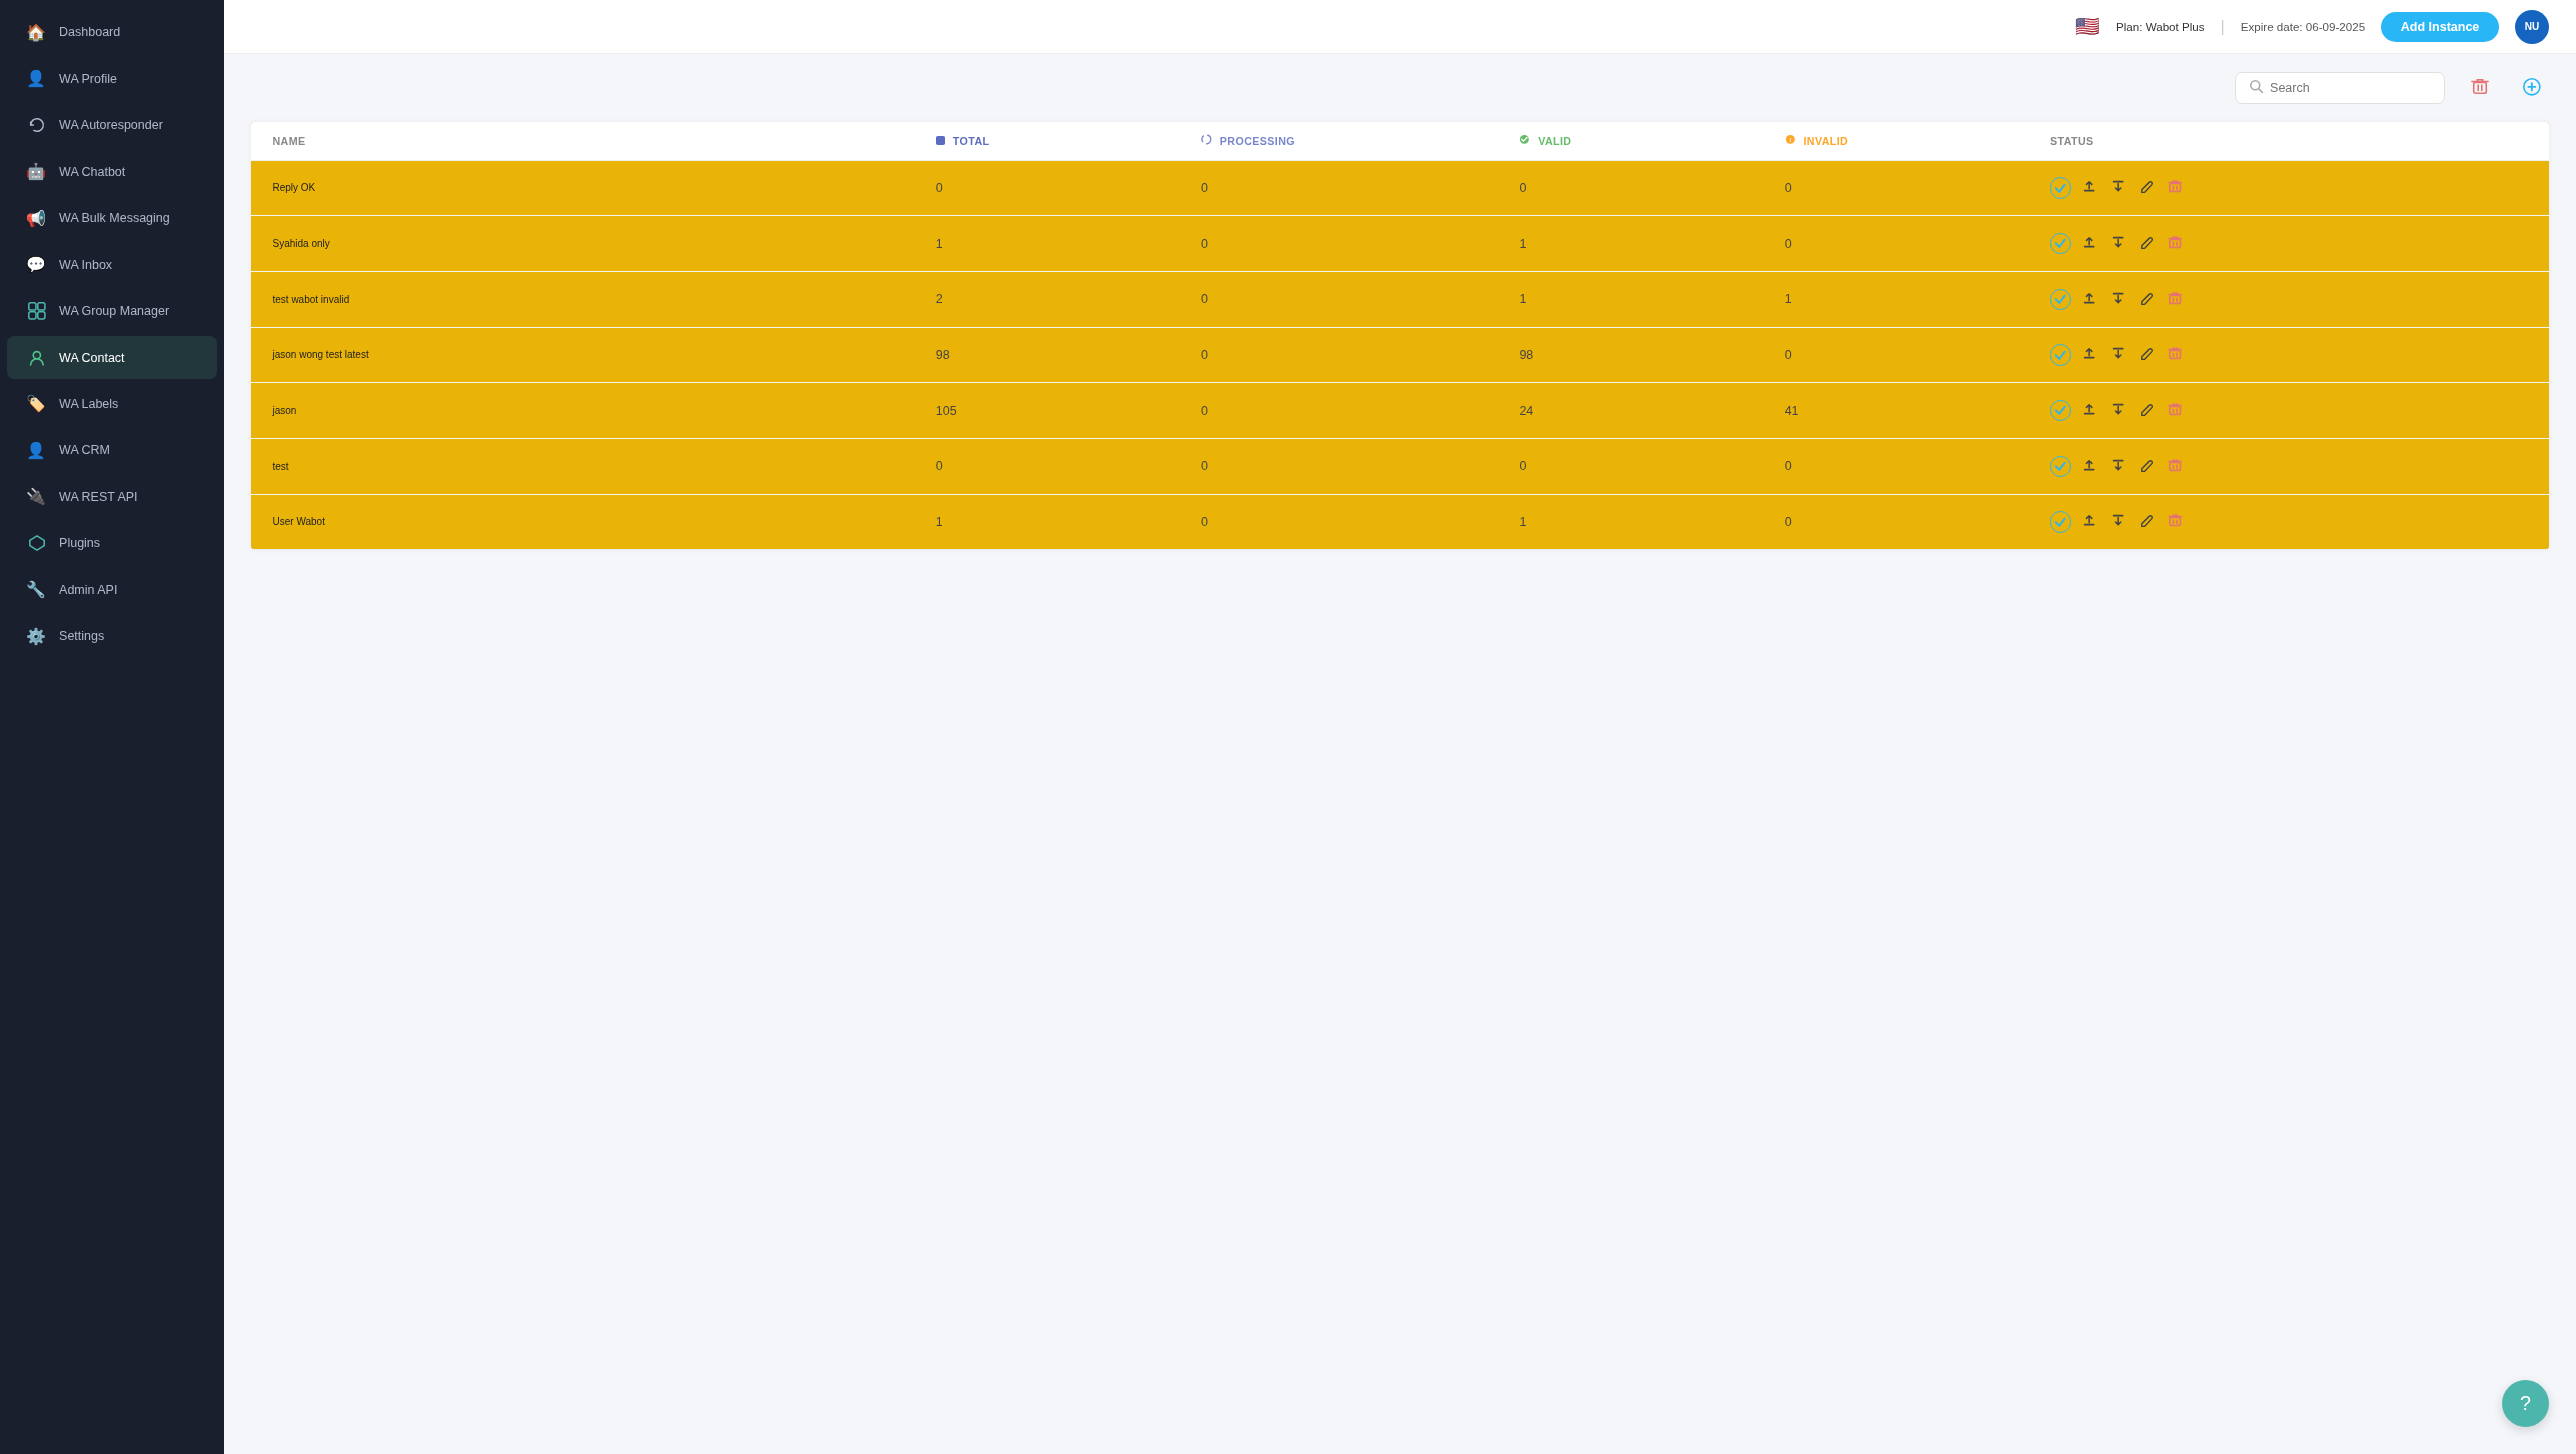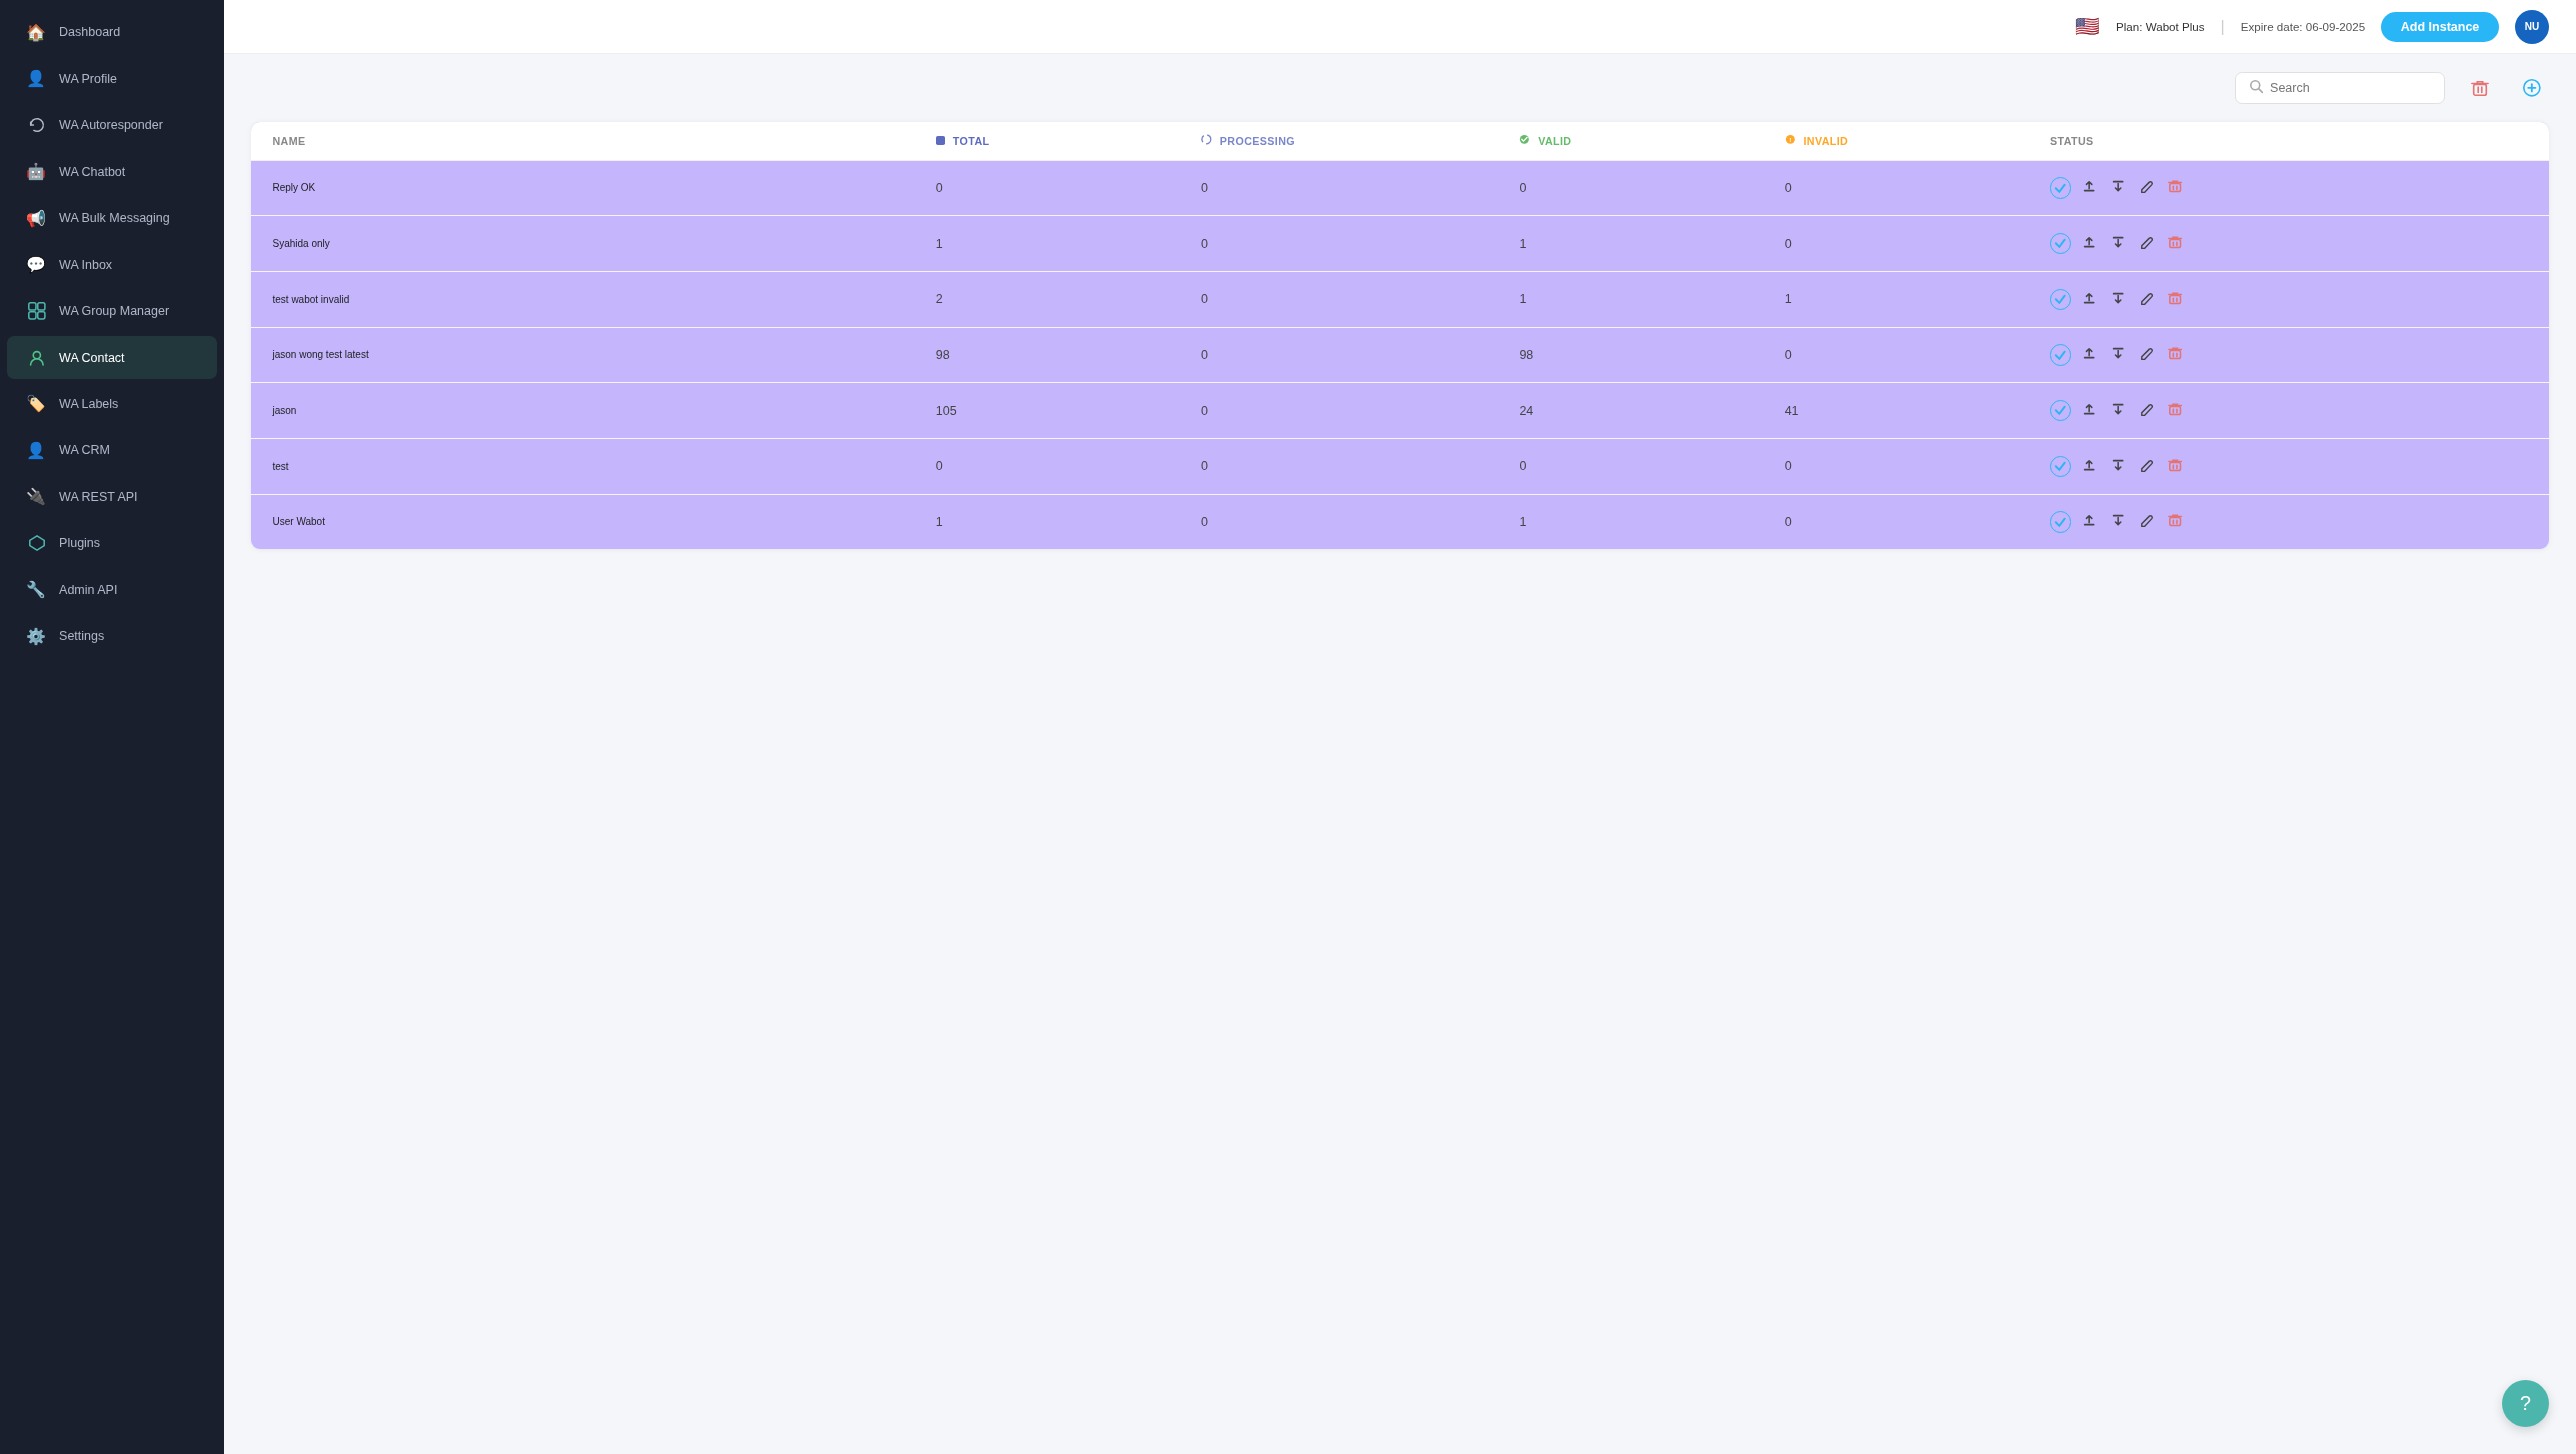--- a/index.html
+++ b/index.html
@@ -133,21 +133,21 @@
       flex: 1;
       overflow-y: auto;
       padding: 18px 27px;
       background: #f5f6fa;
     }
 
     
     .search-bar-row {
       display: flex;
       justify-content: flex-end;
-      align-items: center;
+      align-items: flex-start;
       gap: 19px;
       margin-bottom: 18px;
     }
     .search-wrapper {
       display: flex;
       align-items: center;
       background: #fff;
       border: 0.9px solid #e0e0e0;
       border-radius: 7.2px;
       padding: 6.3px 12.5px;
@@ -173,22 +173,22 @@
       align-items: center;
       justify-content: center;
       padding: 5.4px 7.2px;
       border-radius: 5.4px;
     }
     .icon-btn-delete { color: #e57373; }
     .icon-btn-add { color: #29b6f6; }
 
     
     .contact-table {
-      background: #c4b5fd;
-      border-radius: 9px;
+      background: #eab308;
+      border-radius: 3px;
       box-shadow: 0 0.9px 5.4px rgba(0,0,0,0.06);
       overflow: hidden;
     }
     .table-header {
       display: grid;
       grid-template-columns: 2.5fr 1fr 1.2fr 1fr 1fr 1.8fr;
       padding: 12.5px 21.5px;
       border-bottom: 1.3px solid #f0f0f0;
       background: #fff;
     }

